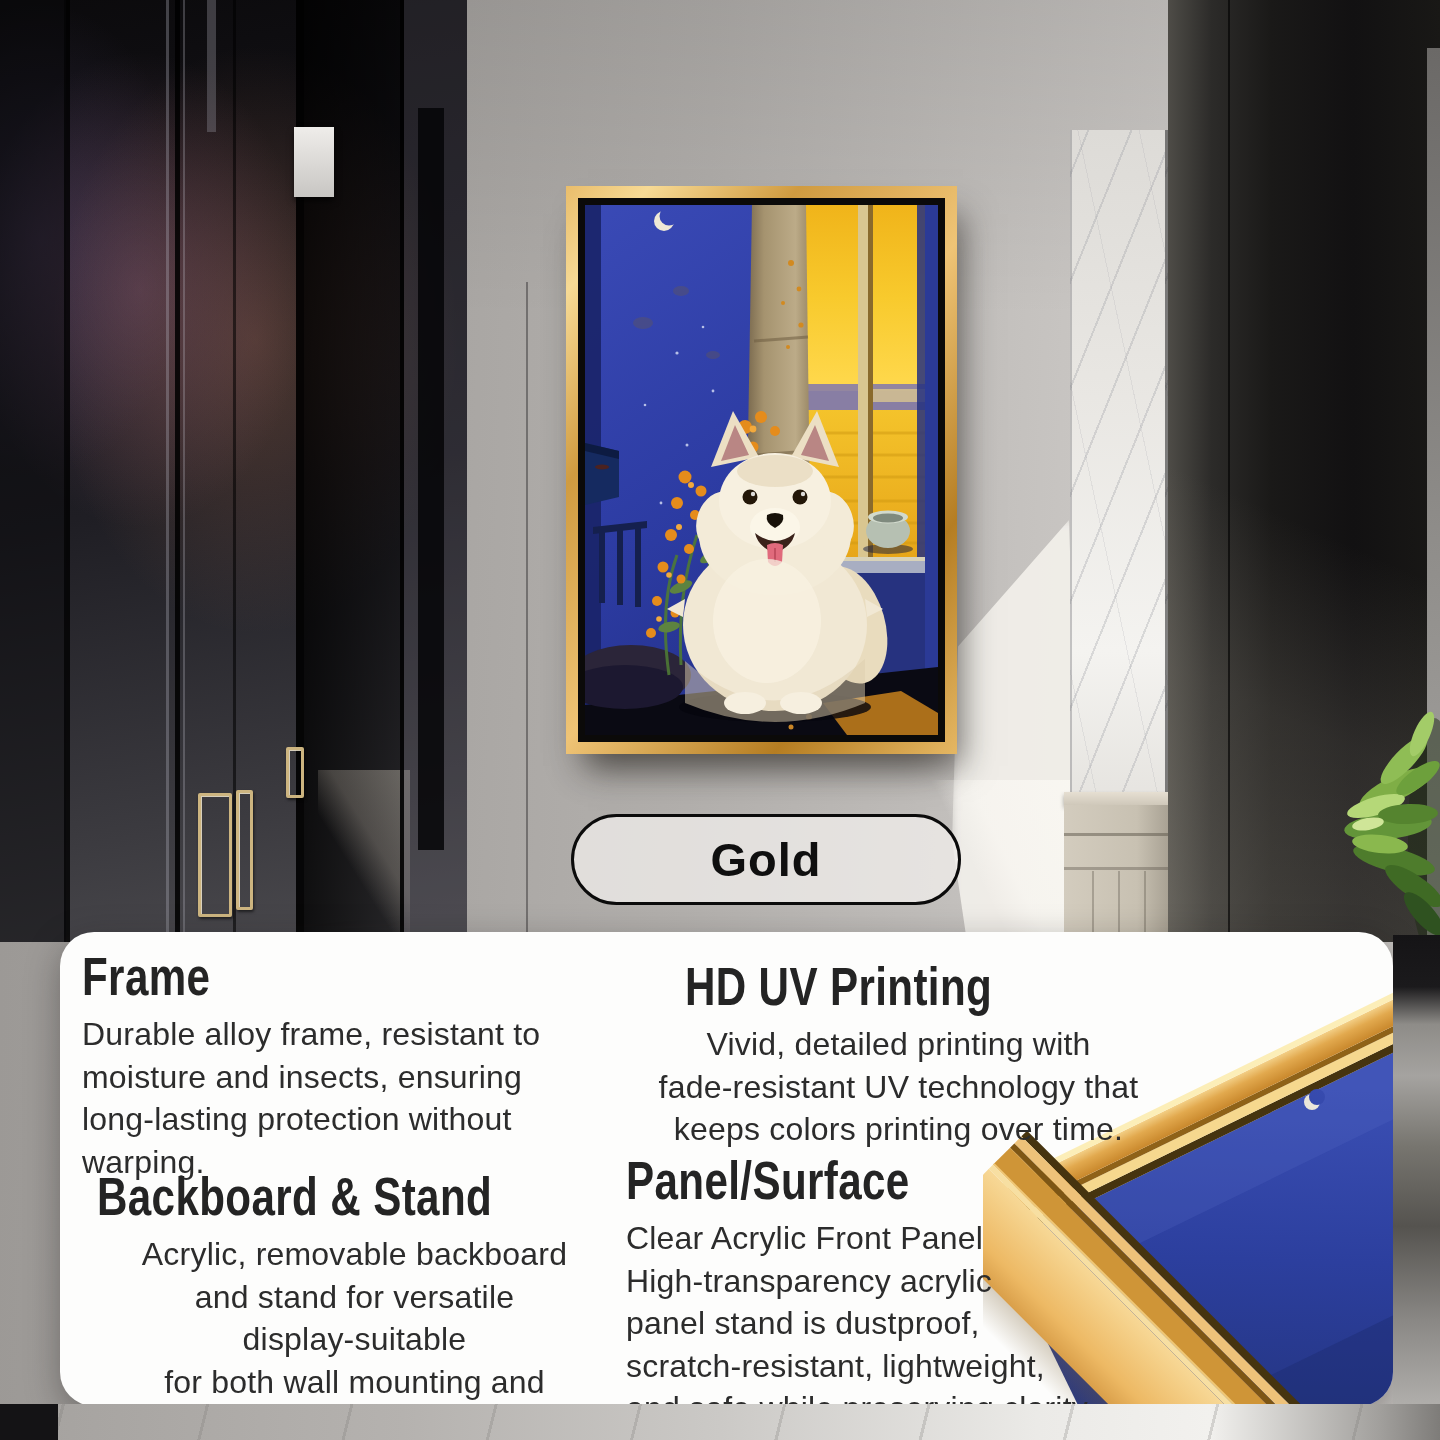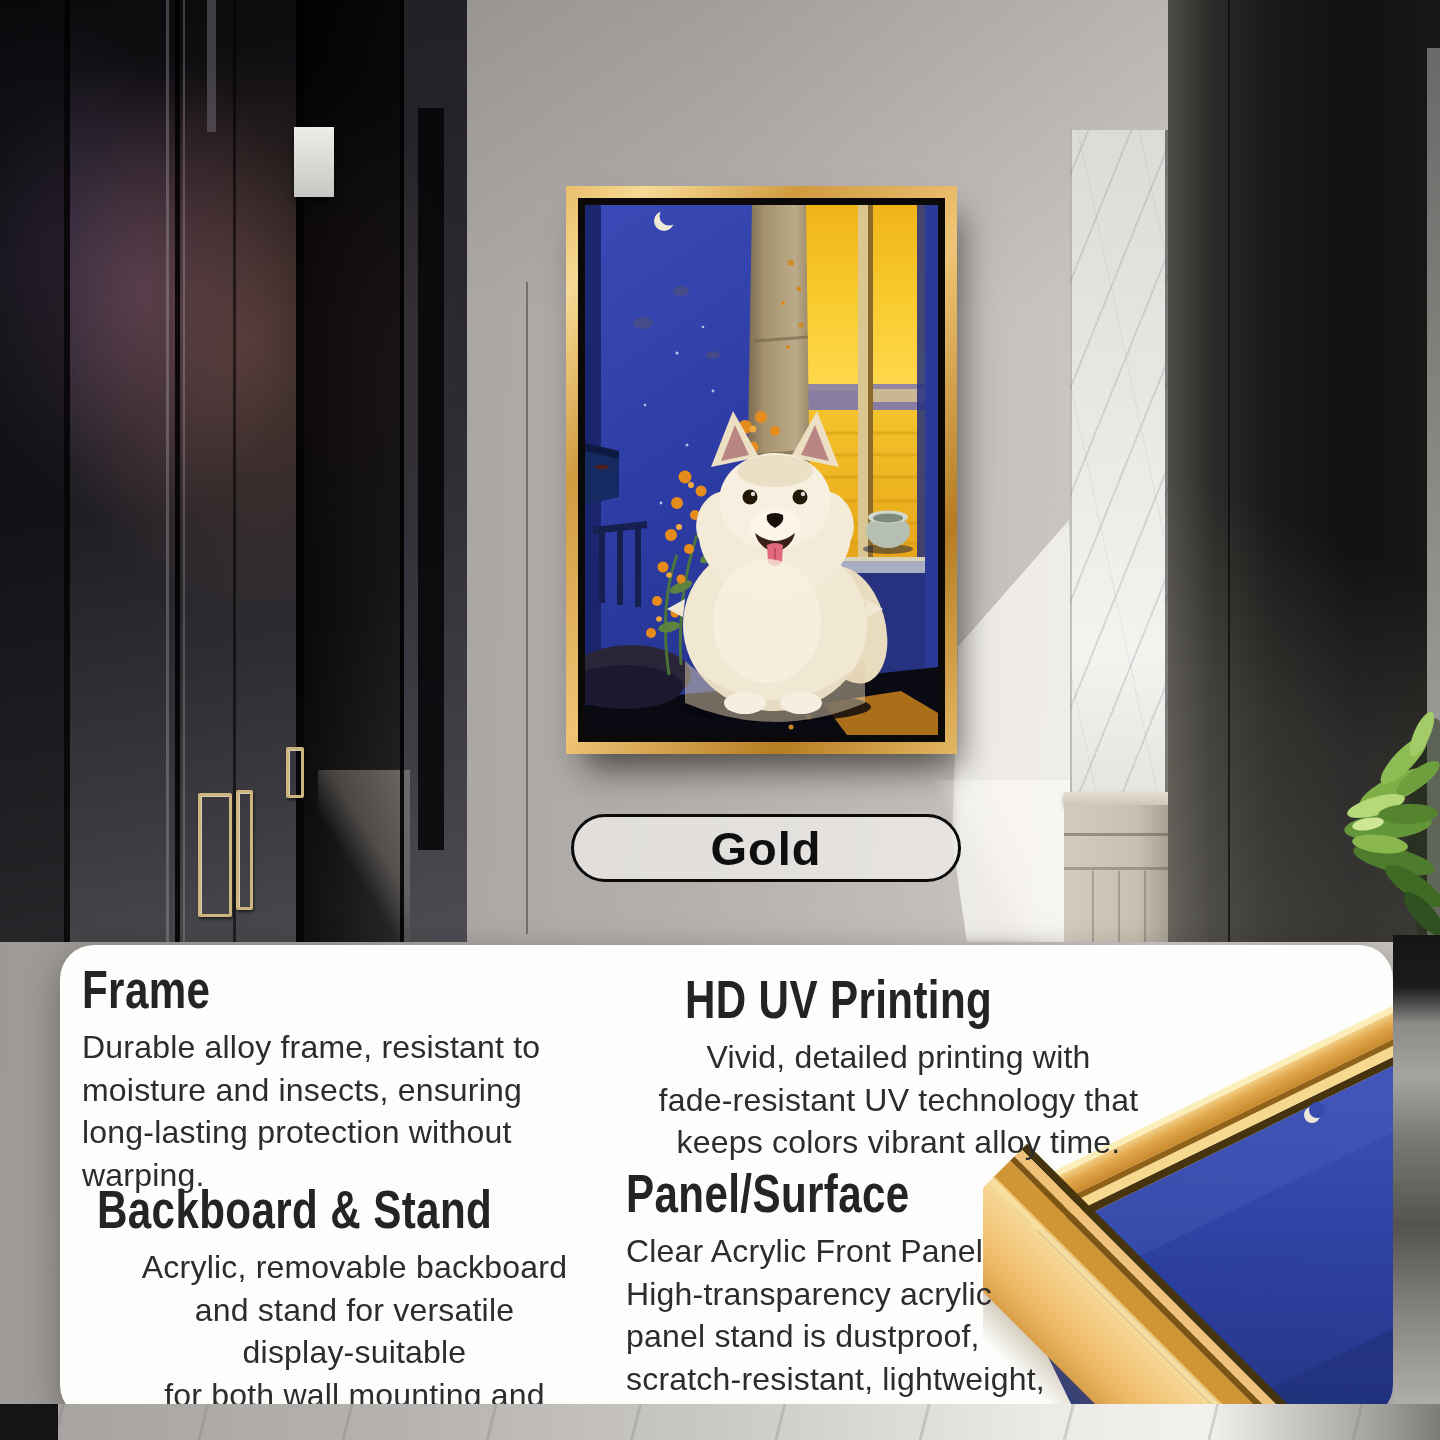--- a/index.html
+++ b/index.html
@@ -87,34 +87,33 @@
   .artwork{
     left:566px;top:186px;width:391px;height:568px;
     background:linear-gradient(128deg,#e9bd6b 0%,#f7da95 10%,#d09b40 28%,#efc476 52%,#b57d22 78%,#e5b763 100%);
     box-shadow:14px 20px 30px -8px rgba(35,32,28,.5), 0 30px 36px -18px rgba(35,32,28,.4);
   }
   .art-gap{left:12px;top:12px;right:12px;bottom:12px;background:#0b0a09;}
   .art-canvas{left:19px;top:19px;width:353px;height:530px;}
 
   
   .variant-pill{
-    left:571px;top:814px;width:390px;height:68px;border-radius:47px;
+    left:571px;top:814px;width:390px;height:91px;border-radius:47px;
     border:3px solid #0b0b0b;background:rgba(241,239,236,.75);
     display:flex;align-items:center;justify-content:center;
   }
   .variant-pill span{
     position:static;font-size:47px;font-weight:600;color:#0f0f0f;letter-spacing:1px;
   }
 
   
   .info-panel{
     left:60px;top:932px;width:1333px;height:474px;border-radius:34px;
     background:#fdfdfc;overflow:hidden;
     box-shadow:0 10px 34px rgba(20,18,16,.35);
-    margin-top:13px;
   }
   .sec{width:545px;}
   .sec h3{
     position:static;margin:0 0 9px 0;
     font-size:54px;line-height:1.04;font-weight:700;color:#242424;
     transform:scaleX(.78);transform-origin:left top;white-space:nowrap;letter-spacing:.5px;
   }
   .sec p{
     position:static;margin:0;font-size:32px;line-height:1.33;color:#2c2c2c;
     letter-spacing:.2px;white-space:pre-line;
@@ -439,21 +438,21 @@
     <div class="sec sec-frame">
       <h3>Frame</h3>
       <p>Durable alloy frame, resistant to
 moisture and insects, ensuring
 long-lasting protection without warping.</p>
     </div>
     <div class="sec sec-hduv">
       <h3>HD UV Printing</h3>
       <p>Vivid, detailed printing with
 fade-resistant UV technology that
-keeps colors vibrant alloy time.</p>
+keeps colors printing over time.</p>
     </div>
     <div class="sec sec-backboard">
       <h3>Backboard &amp; Stand</h3>
       <p>Acrylic, removable backboard
 and stand for versatile
 display-suitable
 for both wall mounting and
 tabletop placement.</p>
     </div>
     <div class="sec sec-panel">

